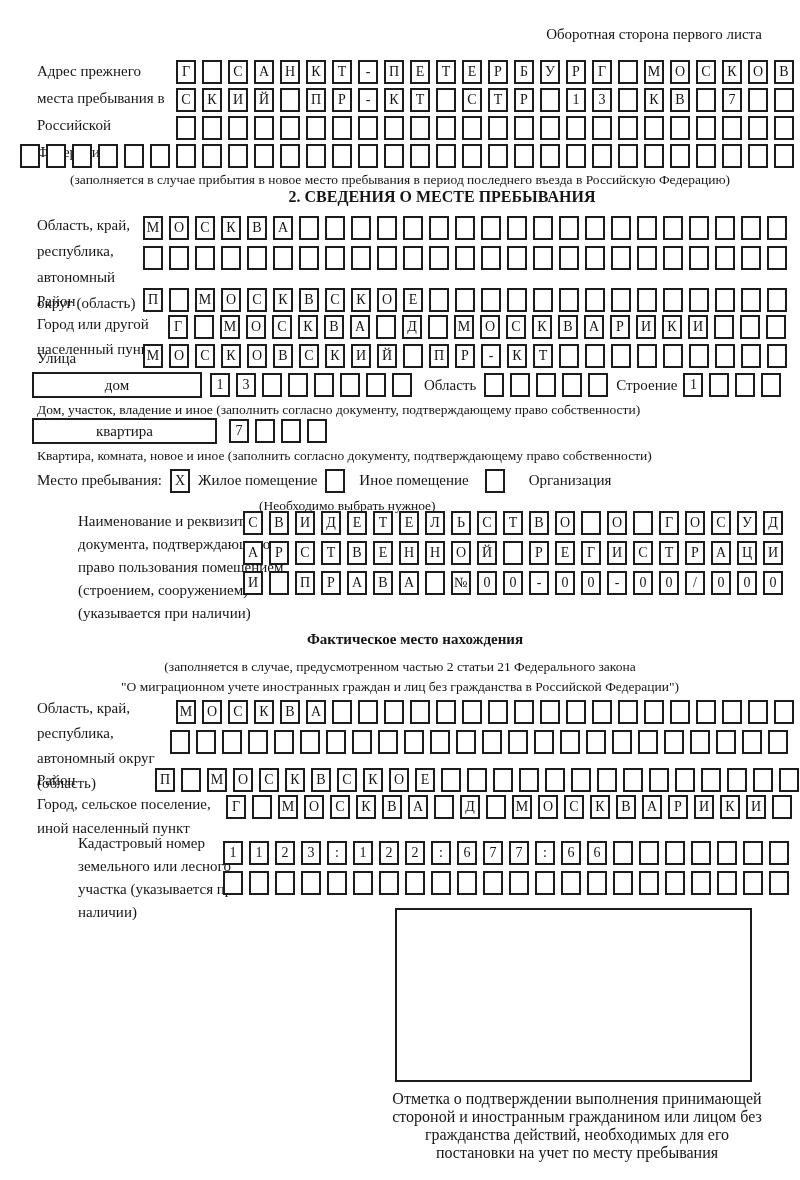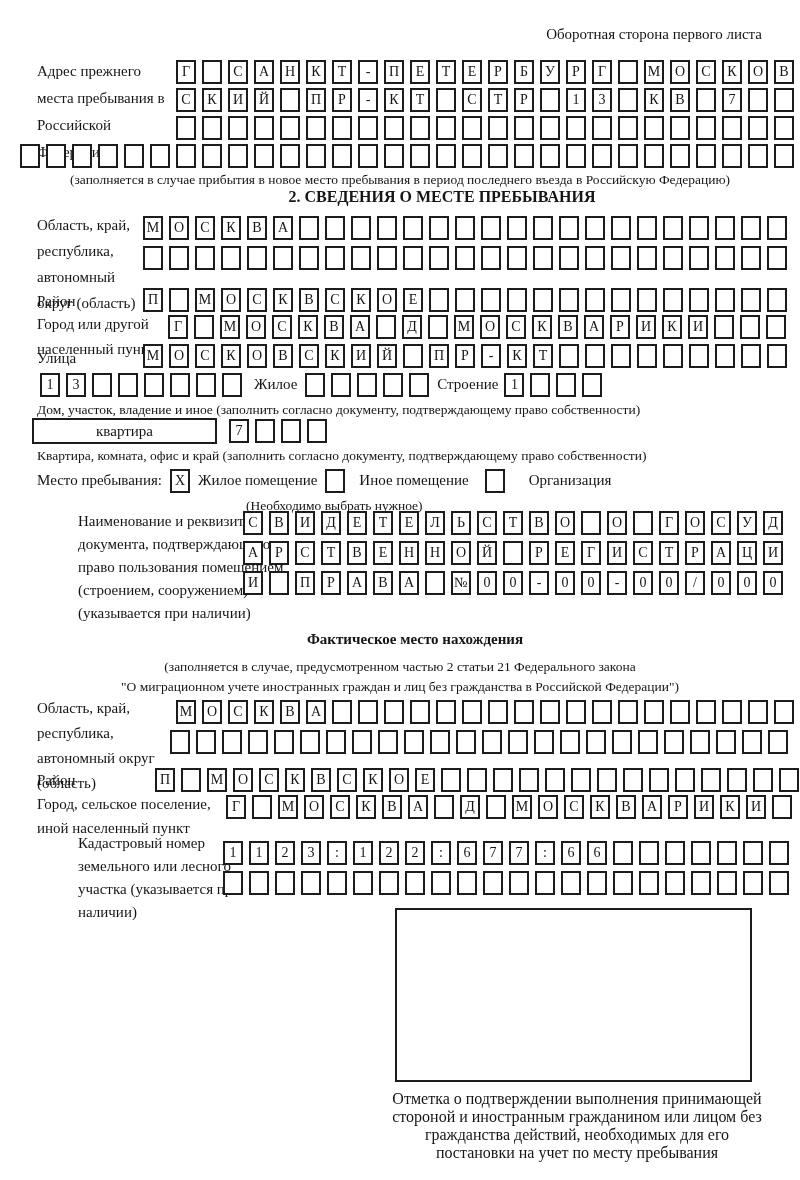--- a/index.html
+++ b/index.html
@@ -278,31 +278,32 @@
     <span class="cell"></span>
     <span class="cell"></span>
     <span class="cell"></span>
     <span class="cell"></span>
     <span class="cell"></span>
     <span class="cell"></span>
     <span class="cell"></span>
   </div>
 
 <div class="abs hflex" style="left:32px;top:372px;">
+  <div class="labelbox" style="width:170px;">дом</div>
   <div class="cellrow" style="margin-left:8px;">
       <span class="cell">1</span>
       <span class="cell">3</span>
       <span class="cell"></span>
       <span class="cell"></span>
       <span class="cell"></span>
       <span class="cell"></span>
       <span class="cell"></span>
       <span class="cell"></span>
     </div>
-  <span class="lbl" style="margin-left:12px;">Жилое</span>
+  <span class="lbl" style="margin-left:12px;">Область</span>
   <div class="cellrow" style="margin-left:8px;">
       <span class="cell"></span>
       <span class="cell"></span>
       <span class="cell"></span>
       <span class="cell"></span>
       <span class="cell"></span>
     </div>
   <span class="lbl" style="margin-left:8px;">Строение</span>
   <div class="cellrow" style="margin-left:6px;">
       <span class="cell">1</span>
@@ -315,38 +316,38 @@
 
 <div class="abs hflex" style="left:32px;top:418px;">
   <div class="labelbox" style="width:185px;">квартира</div>
   <div class="cellrow" style="margin-left:12px;">
       <span class="cell">7</span>
       <span class="cell"></span>
       <span class="cell"></span>
       <span class="cell"></span>
     </div>
 </div>
-<div class="abs note" style="left:37px;top:447px;">Квартира, комната, офис и край (заполнить согласно документу, подтверждающему право собственности)</div>
+<div class="abs note" style="left:37px;top:447px;">Квартира, комната, новое и иное (заполнить согласно документу, подтверждающему право собственности)</div>
 
 <div class="abs hflex" style="left:37px;top:468px;">
   <span class="lbl">Место пребывания:</span>
   <span class="cellrow" style="margin-left:8px;">
       <span class="cell">X</span>
     </span>
   <span class="lbl" style="margin-left:8px;">Жилое помещение</span>
   <span class="cellrow" style="margin-left:8px;">
       <span class="cell"></span>
     </span>
   <span class="lbl" style="margin-left:14px;">Иное помещение</span>
   <span class="cellrow" style="margin-left:16px;">
       <span class="cell"></span>
     </span>
   <span class="lbl" style="margin-left:24px;">Организация</span>
 </div>
-<div class="abs note" style="left:246px;top:497px;">(Необходимо выбрать нужное)</div>
+<div class="abs note" style="left:259px;top:497px;">(Необходимо выбрать нужное)</div>
 
 <div class="abs lbl lh23" style="left:37px;top:510px;width:216px;">Наименование и реквизиты документа, подтверждающего право пользования помещением (строением, сооружением) (указывается при наличии)</div>
 <div class="abs cellrow" style="left:243px;top:511px;">
     <span class="cell">С</span>
     <span class="cell">В</span>
     <span class="cell">И</span>
     <span class="cell">Д</span>
     <span class="cell">Е</span>
     <span class="cell">Т</span>
     <span class="cell">Е</span>

